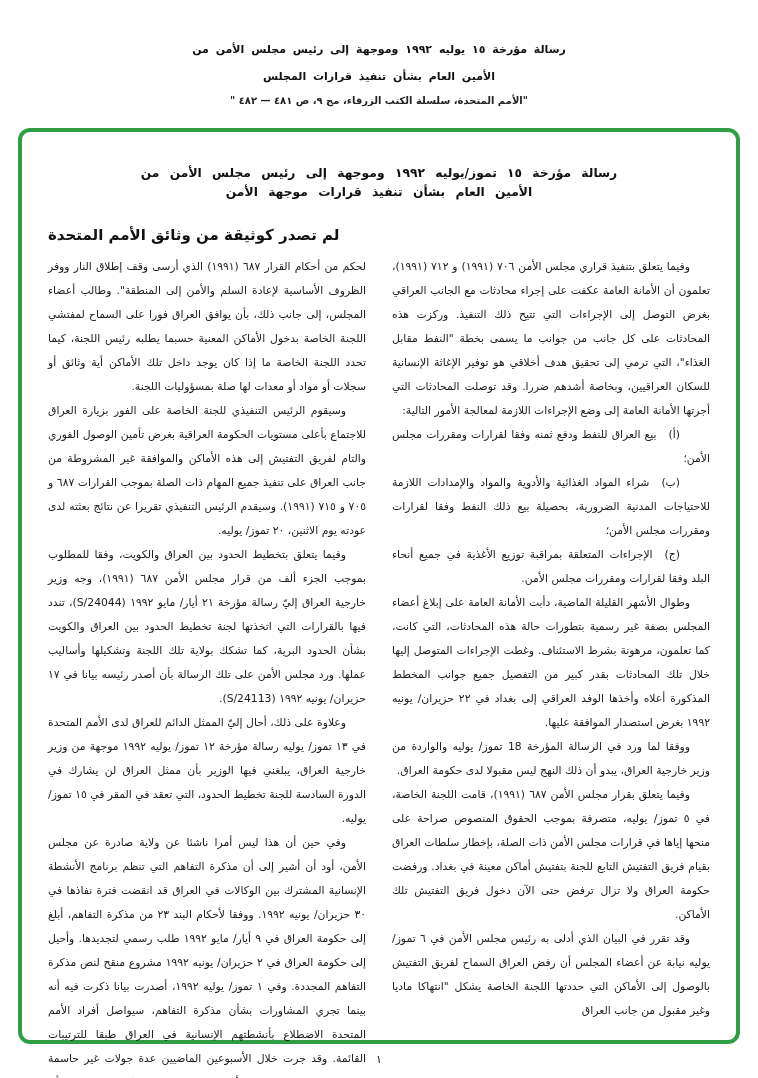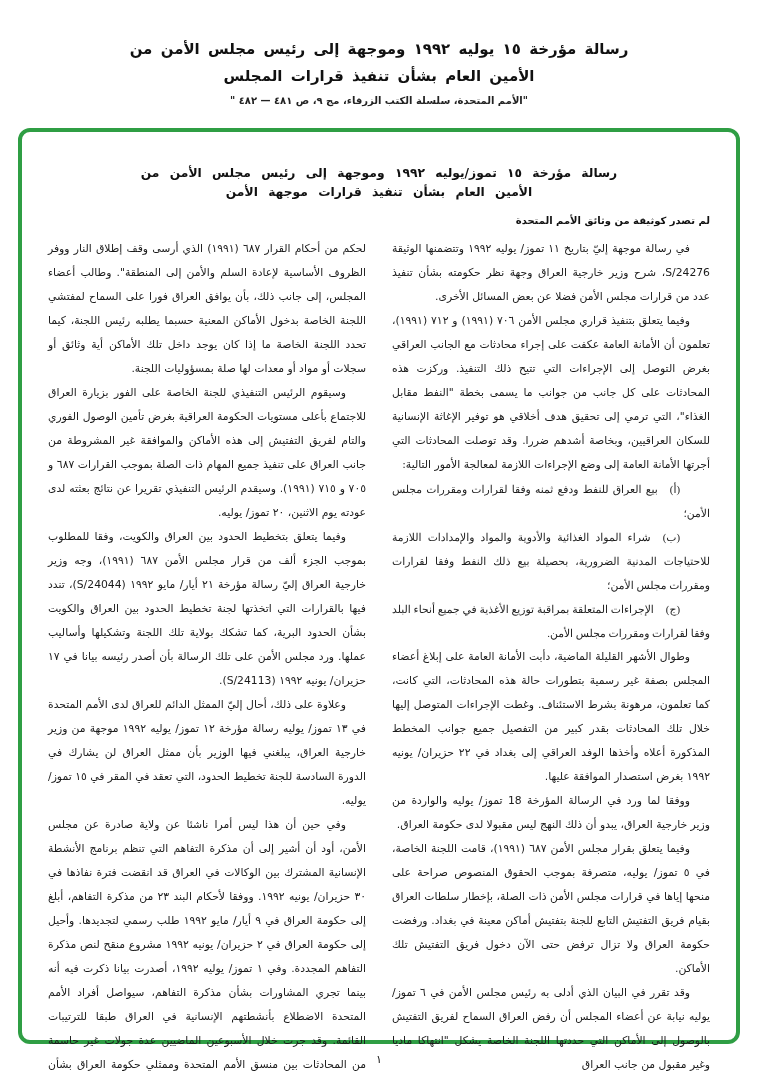--- a/index.html
+++ b/index.html
@@ -5,47 +5,47 @@
   * { margin:0; padding:0; box-sizing:border-box; }
   html, body { background:#ffffff; }
   body {
     width:758px; height:1078px; position:relative; overflow:hidden;
     font-family:"DejaVu Sans", sans-serif;
     direction:rtl;
     color:#1b1b1b;
   }
   .page-header { text-align:center; padding-top:36px; }
   .header-line {
-    font-weight:bold; font-size:15px; line-height:27px;
+    font-weight:bold; font-size:11px; line-height:27px;
     word-spacing:3px; color:#111;
   }
   .source-note { font-size:10px; font-weight:bold; margin-top:5px; color:#222; }
 
   .frame {
     position:absolute; left:18px; top:128px; width:722px; height:916px;
     border:4px solid #2f9e44; border-radius:12px; background:#ffffff;
   }
   .doc-inner { padding:32px 26px 0 26px; }
   .doc-title {
     text-align:center; font-weight:bold; font-size:12.3px; line-height:19px;
     word-spacing:6px; color:#111;
   }
   .title-line { display:block; }
   .doc-subtitle {
-    text-align:right; font-weight:bold; font-size:10px; margin-top:13px; color:#111;
+    text-align:left; font-weight:bold; font-size:15px; margin-top:24px; color:#111;
   }
   .columns { display:flex; gap:26px; margin-top:11px; }
   .col {
     flex:1; min-width:0;
     font-size:10.8px; line-height:24px;
     text-align:justify;
   }
   .col p { text-indent:20px; margin:0; }
   .col p.continuation { text-indent:0; }
-  .col p.list-item { text-indent:30px;font-family:Liberation Serif, serif; }
+  .col p.list-item { text-indent:30px; }
   .marker { padding-left:12px; }
 
   .page-number {
     position:absolute; bottom:12px; left:0; right:0;
     text-align:center; font-size:11px; color:#111;
   }
 </style>
 </head>
 <body>
 
@@ -62,21 +62,20 @@
 
       <h1 class="doc-title">
         <span class="title-line">رسالة مؤرخة ١٥ تموز/يوليه ١٩٩٢ وموجهة إلى رئيس مجلس الأمن من</span>
         <span class="title-line">الأمين العام بشأن تنفيذ قرارات موجهة الأمن</span>
       </h1>
       <div class="doc-subtitle">لم تصدر كوثيقة من وثائق الأمم المتحدة</div>
 
       <div class="columns">
 
         <div class="col">
-          <p>في رسالة موجهة إليّ بتاريخ ١١ تموز/ يوليه ١٩٩٢ وتتضمنها الوثيقة S/24276، شرح وزير خارجية العراق وجهة نظر حكومته بشأن تنفيذ عدد من قرارات مجلس الأمن فضلا عن بعض المسائل الأخرى.</p>
           <p>وفيما يتعلق بتنفيذ قراري مجلس الأمن ٧٠٦ (١٩٩١) و ٧١٢ (١٩٩١)، تعلمون أن الأمانة العامة عكفت على إجراء محادثات مع الجانب العراقي بغرض التوصل إلى الإجراءات التي تتيح ذلك التنفيذ. وركزت هذه المحادثات على كل جانب من جوانب ما يسمى بخطة "النفط مقابل الغذاء"، التي ترمي إلى تحقيق هدف أخلاقي هو توفير الإغاثة الإنسانية للسكان العراقيين، وبخاصة أشدهم ضررا. وقد توصلت المحادثات التي أجرتها الأمانة العامة إلى وضع الإجراءات اللازمة لمعالجة الأمور التالية:</p>
           <p class="list-item"><span class="marker">(أ)</span><span>بيع العراق للنفط ودفع ثمنه وفقا لقرارات ومقررات مجلس الأمن؛</span></p>
           <p class="list-item"><span class="marker">(ب)</span><span>شراء المواد الغذائية والأدوية والمواد والإمدادات اللازمة للاحتياجات المدنية الضرورية، بحصيلة بيع ذلك النفط وفقا لقرارات ومقررات مجلس الأمن؛</span></p>
           <p class="list-item"><span class="marker">(ج)</span><span>الإجراءات المتعلقة بمراقبة توزيع الأغذية في جميع أنحاء البلد وفقا لقرارات ومقررات مجلس الأمن.</span></p>
           <p>وطوال الأشهر القليلة الماضية، دأبت الأمانة العامة على إبلاغ أعضاء المجلس بصفة غير رسمية بتطورات حالة هذه المحادثات، التي كانت، كما تعلمون، مرهونة بشرط الاستئناف. وغطت الإجراءات المتوصل إليها خلال تلك المحادثات بقدر كبير من التفصيل جميع جوانب المخطط المذكورة أعلاه وأخذها الوفد العراقي إلى بغداد في ٢٢ حزيران/ يونيه ١٩٩٢ بغرض استصدار الموافقة عليها.</p>
           <p>ووفقا لما ورد في الرسالة المؤرخة 18 تموز/ يوليه والواردة من وزير خارجية العراق، يبدو أن ذلك النهج ليس مقبولا لدى حكومة العراق.</p>
           <p>وفيما يتعلق بقرار مجلس الأمن ٦٨٧ (١٩٩١)، قامت اللجنة الخاصة، في ٥ تموز/ يوليه، متصرفة بموجب الحقوق المنصوص صراحة على منحها إياها في قرارات مجلس الأمن ذات الصلة، بإخطار سلطات العراق بقيام فريق التفتيش التابع للجنة بتفتيش أماكن معينة في بغداد. ورفضت حكومة العراق ولا تزال ترفض حتى الآن دخول فريق التفتيش تلك الأماكن.</p>
           <p>وقد تقرر في البيان الذي أدلى به رئيس مجلس الأمن في ٦ تموز/ يوليه نيابة عن أعضاء المجلس أن رفض العراق السماح لفريق التفتيش بالوصول إلى الأماكن التي حددتها اللجنة الخاصة يشكل "انتهاكا ماديا وغير مقبول من جانب العراق</p>
         </div>
 

